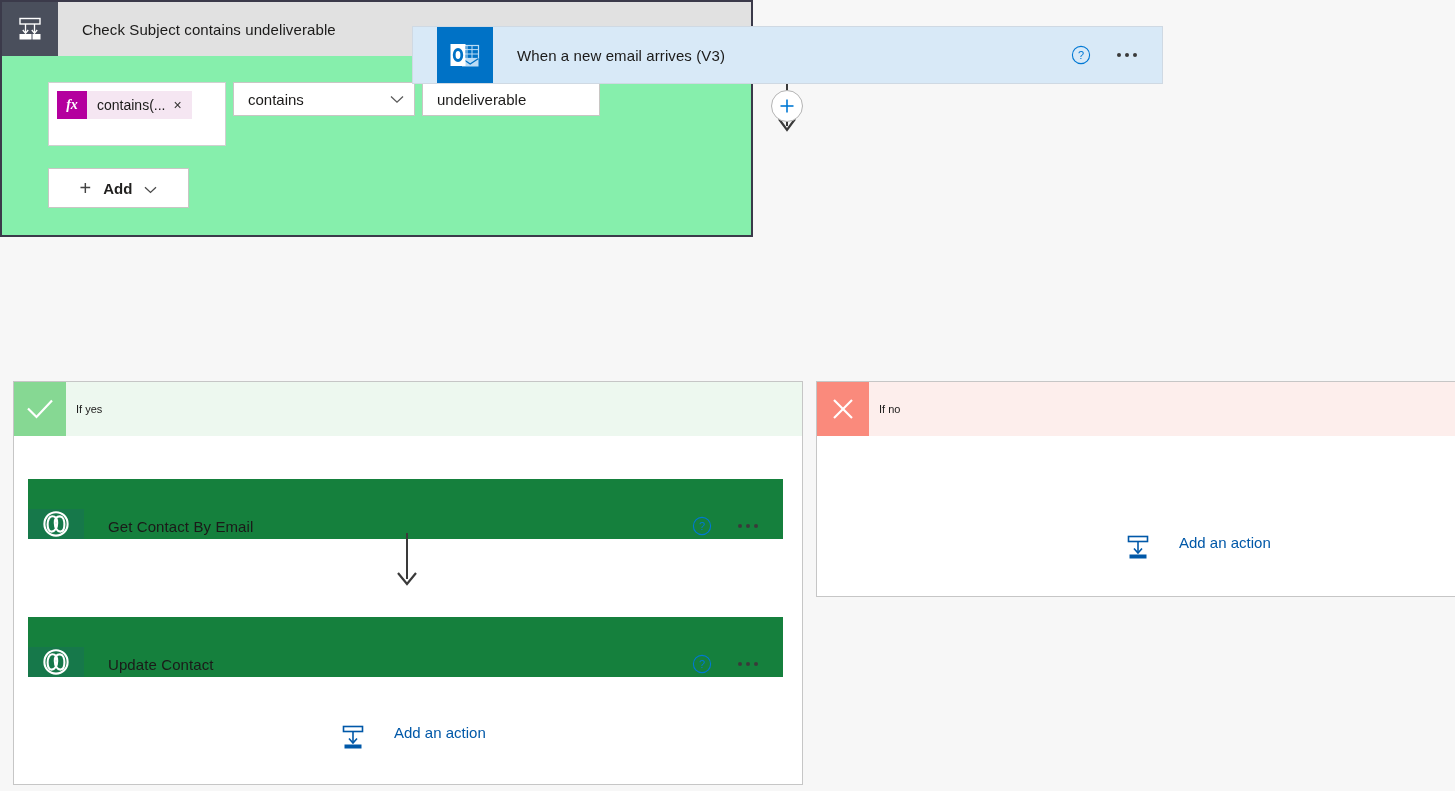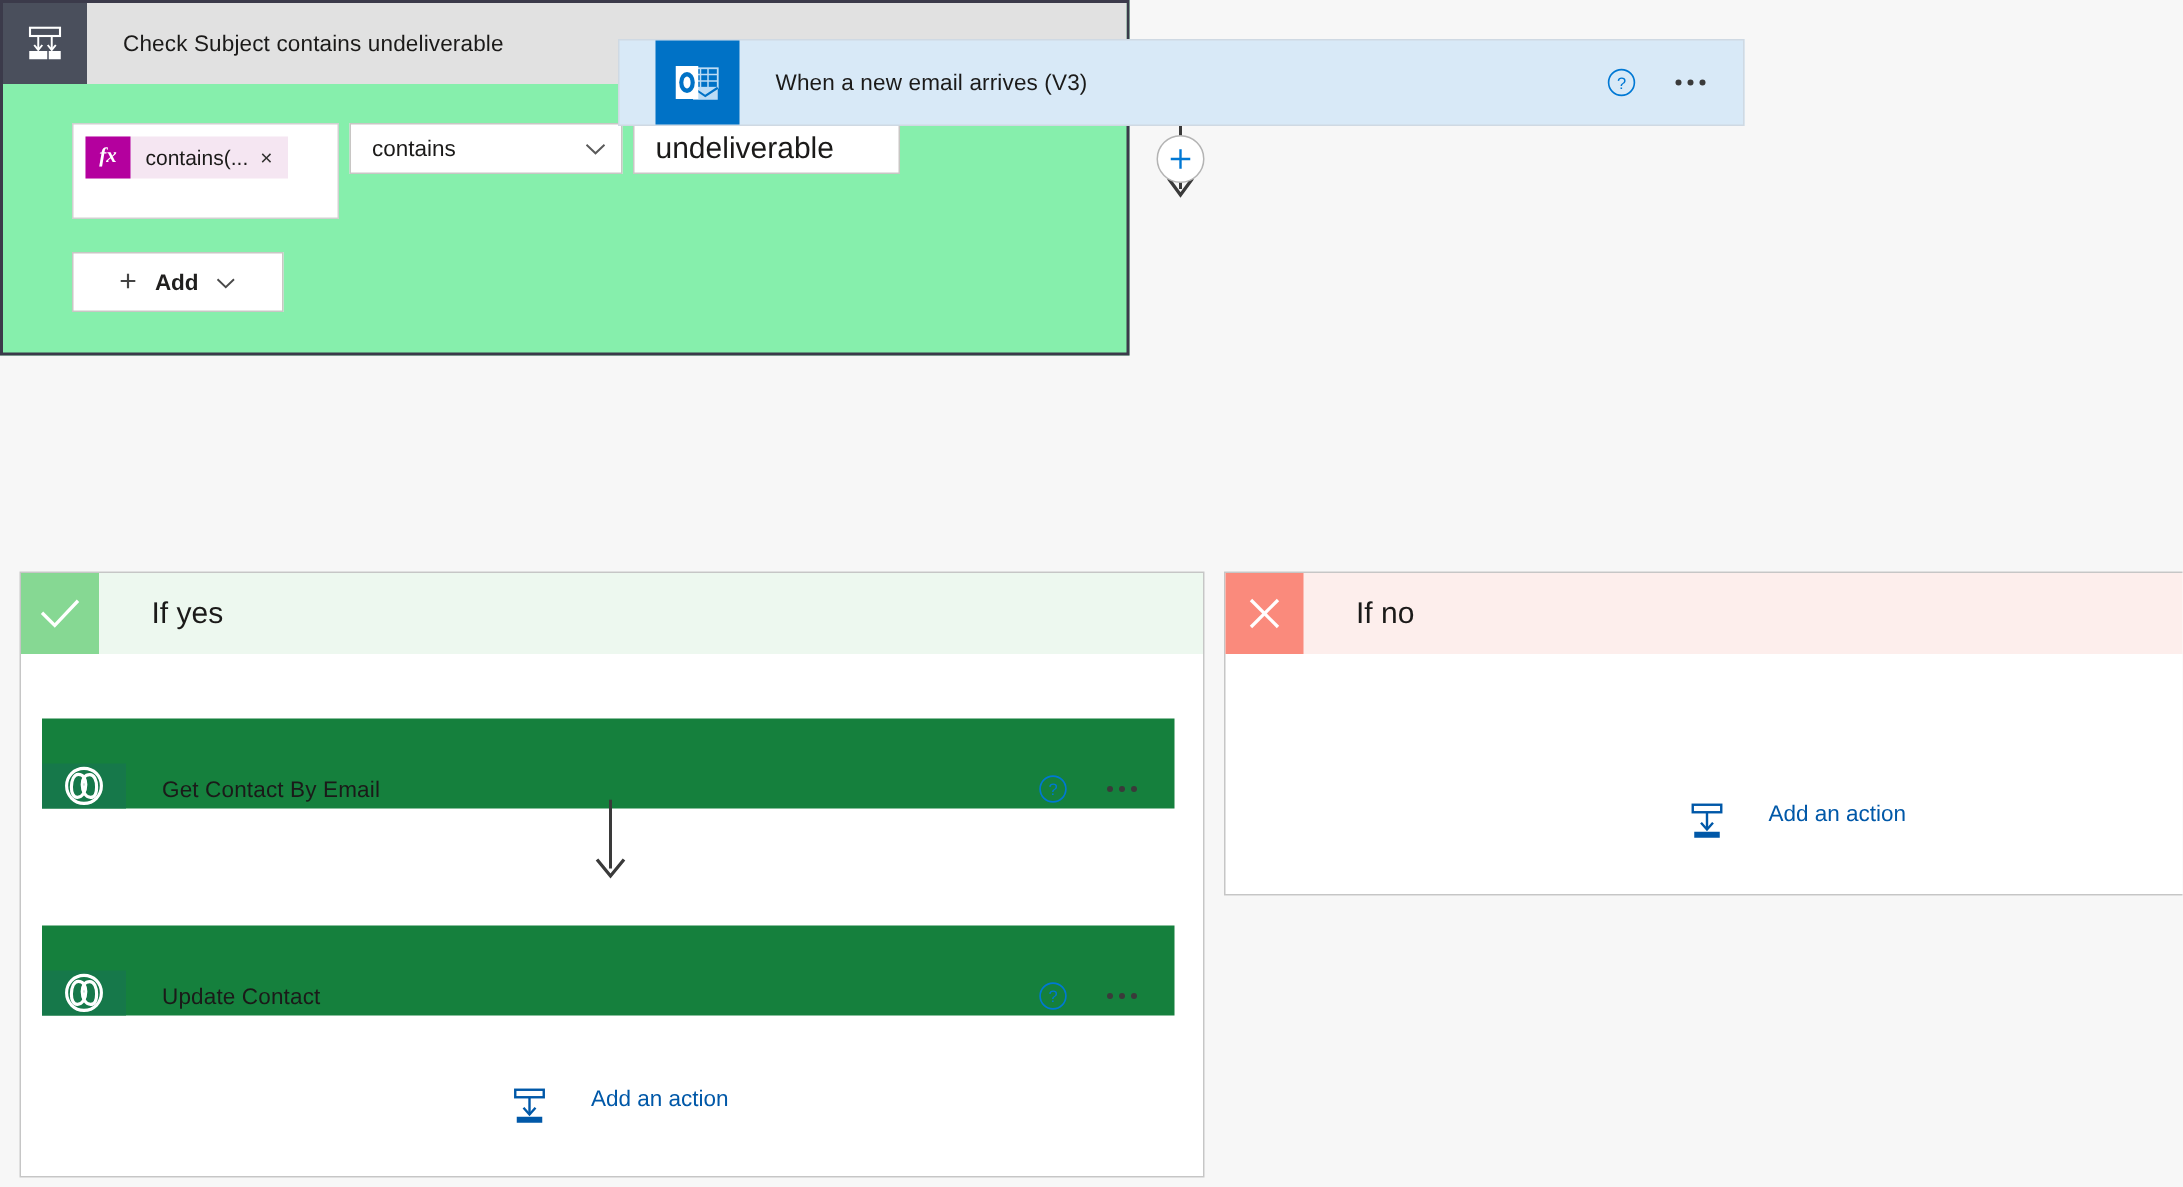--- a/index.html
+++ b/index.html
@@ -195,21 +195,21 @@
   .op-select .chev { flex: 0 0 auto; display: flex; align-items: center; }
   .value-input {
     width: 178px;
     height: 34px;
     border: 1px solid #c8c6c4;
     background: #fff;
     box-sizing: border-box;
     display: flex;
     align-items: center;
     padding: 0 14px;
-    font-size: 20px;
+    font-size: 15px;
     color: #1b1a19;
   }
   #add-condition-button {
     margin: 22px 0 0 46px;
     width: 141px;
     height: 40px;
     border: 1px solid #c8c6c4;
     background: #fff;
     box-sizing: border-box;
     display: flex;
@@ -243,22 +243,22 @@
   .branch-badge {
     width: 52px;
     flex: 0 0 52px;
     display: flex;
     align-items: center;
     justify-content: center;
   }
   .branch-label {
     display: flex;
     align-items: center;
-    padding-left: 35px;
-    font-size: 20px;
+    padding-left: 10px;
+    font-size: 11px;
     color: #1b1a19;
     flex: 1 1 auto;
   }
 
   #branch-yes {
     left: 13px;
     top: 381px;
     width: 790px;
     height: 404px;
   }

